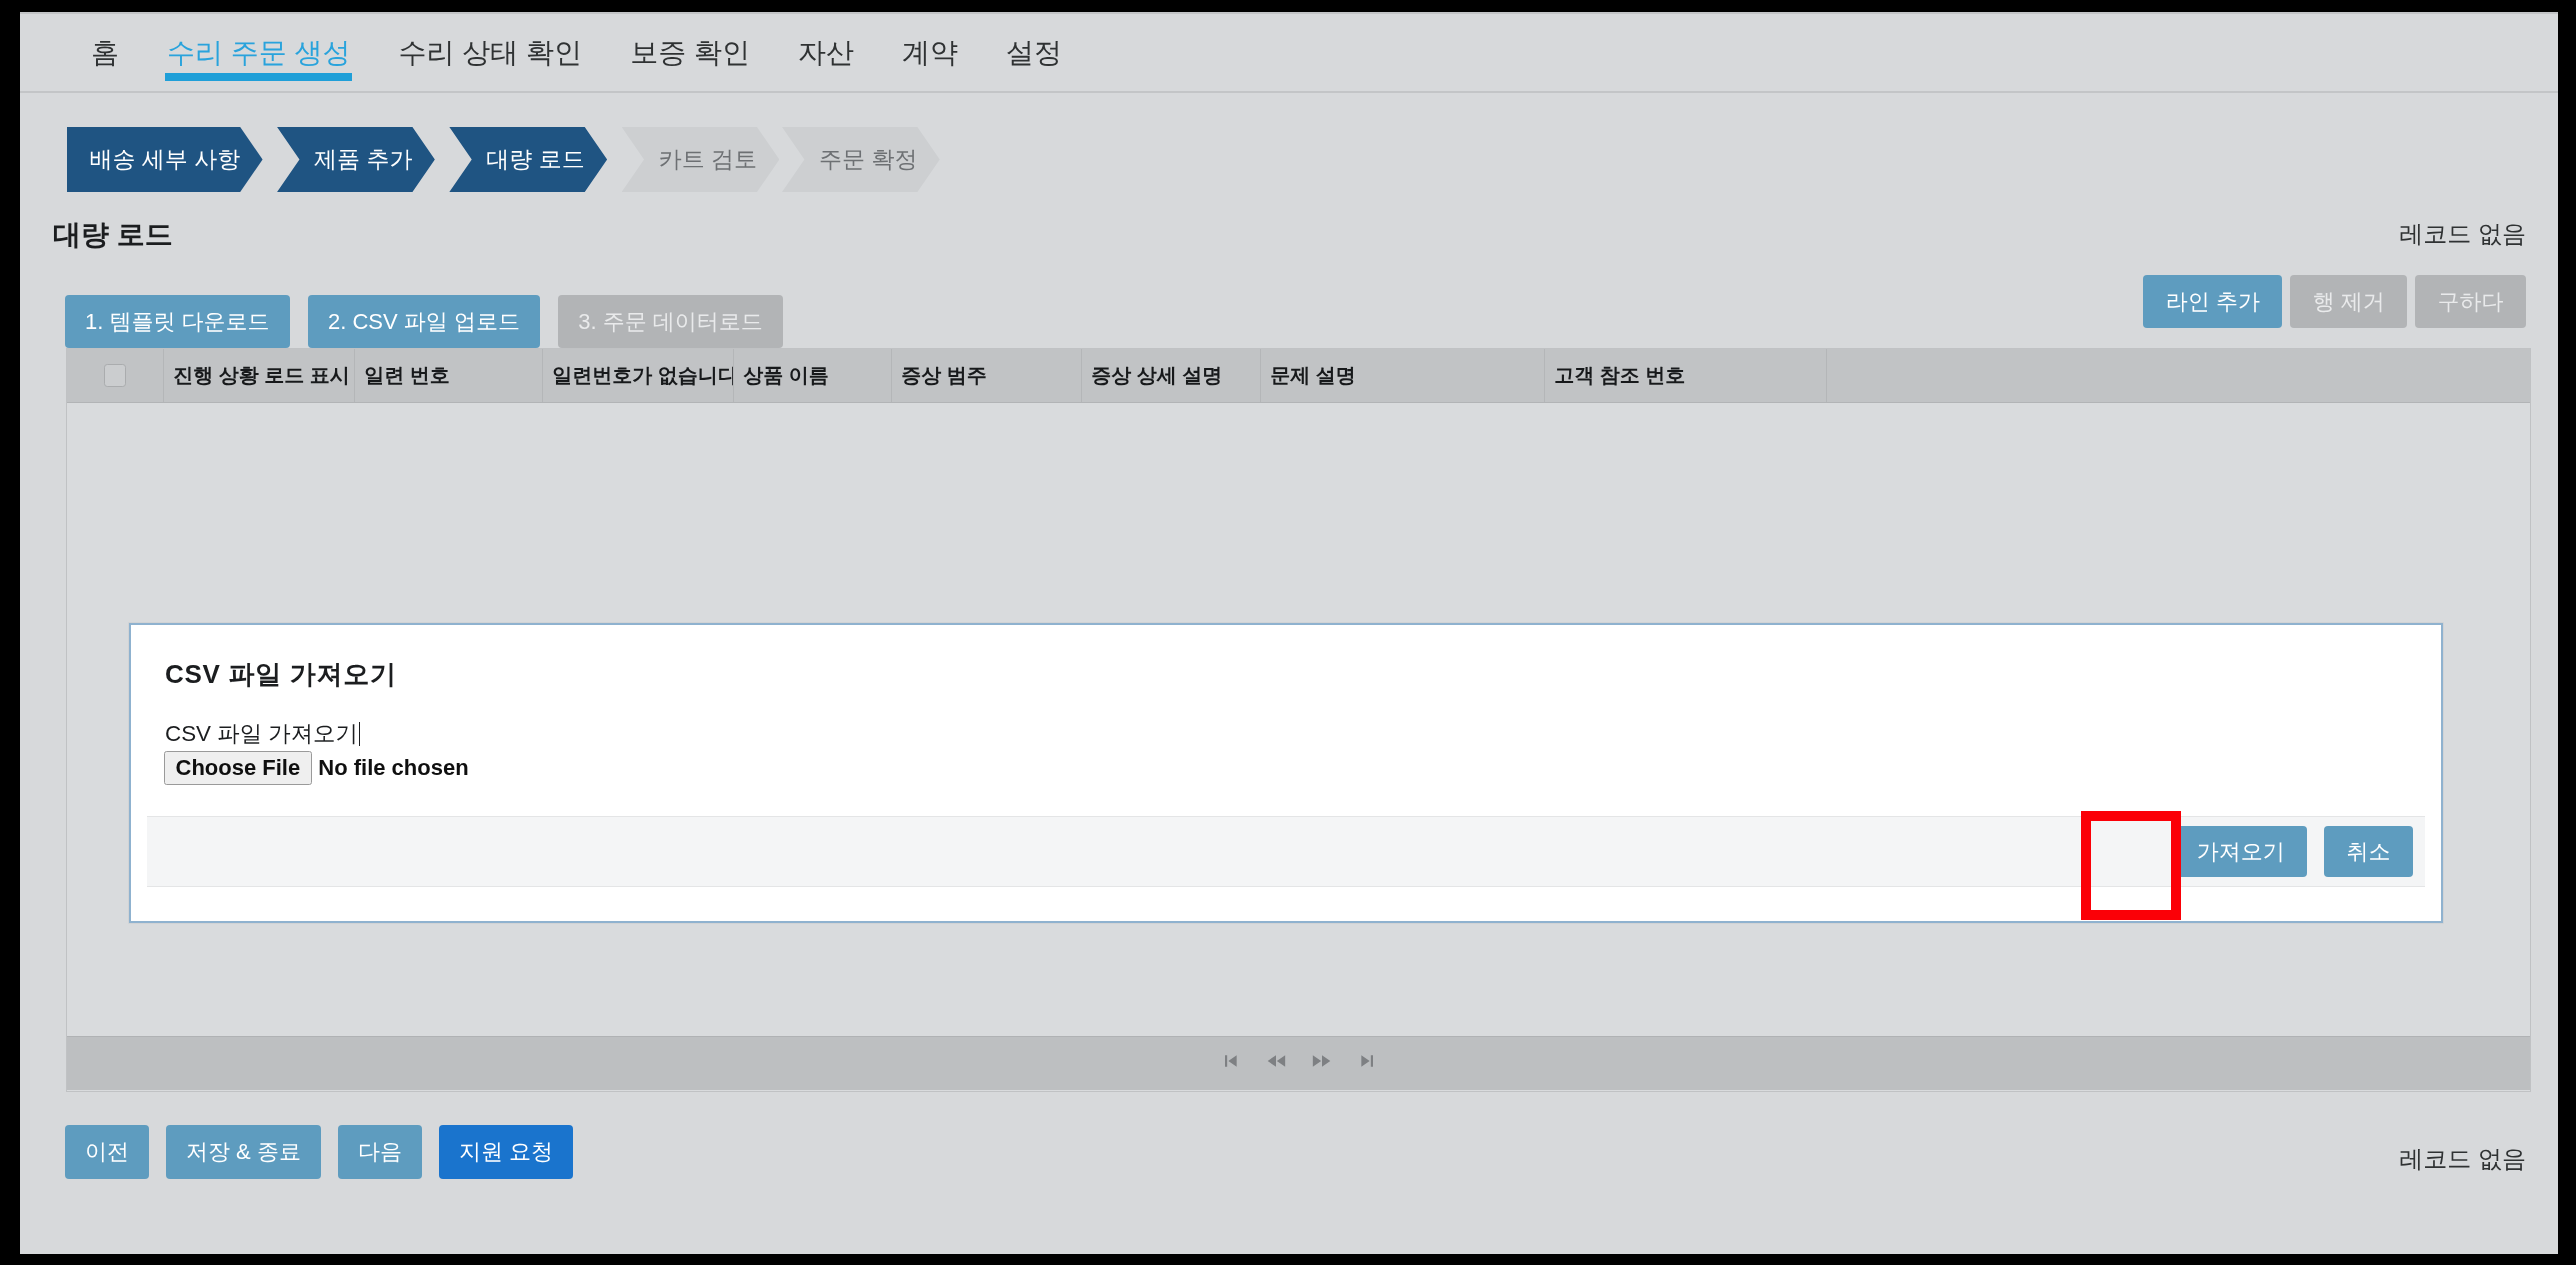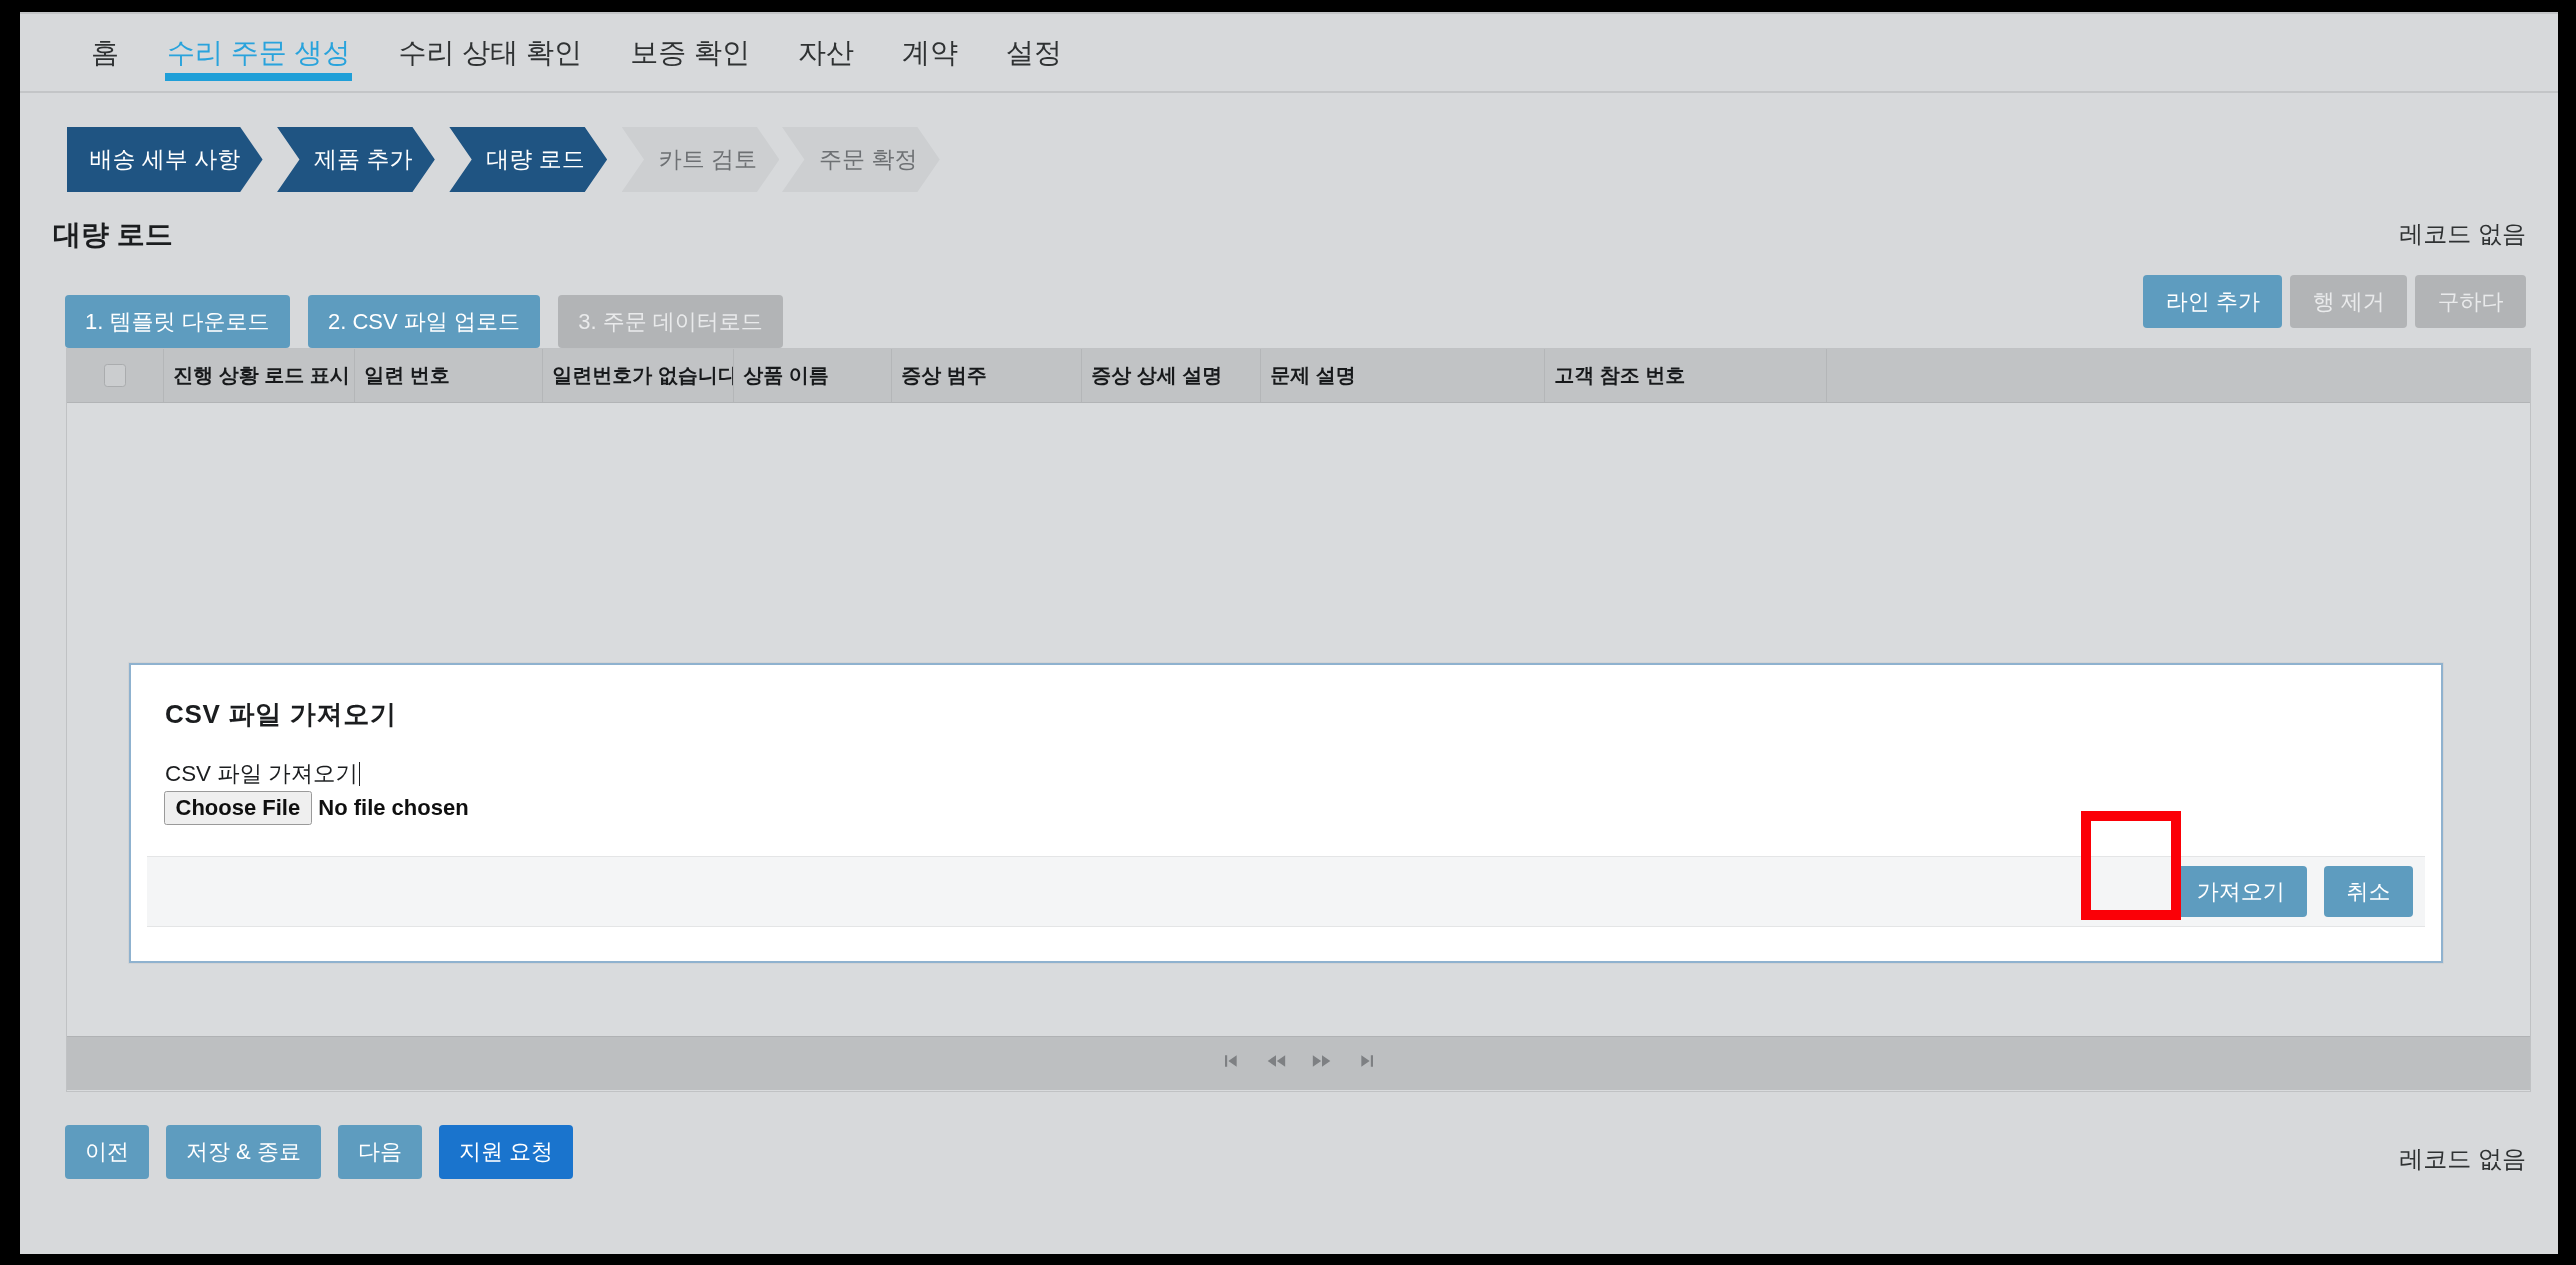--- a/index.html
+++ b/index.html
@@ -233,21 +233,20 @@
   
   #modal {
     position: absolute;
     left: 109px;
     top: 611px;
     width: 2314px;
     height: 300px;
     background: #ffffff;
     border: 2px solid #8fb2cf;
     box-shadow: 0 0 0 0.7px rgba(0,0,0,0.05);
-    margin-top: 40px;
   }
   #modal-title {
     position: absolute;
     left: 34px;
     top: 32px;
     font-size: 26px;
     font-weight: bold;
     color: #1b1d1f;
     letter-spacing: 0.7px;
   }

